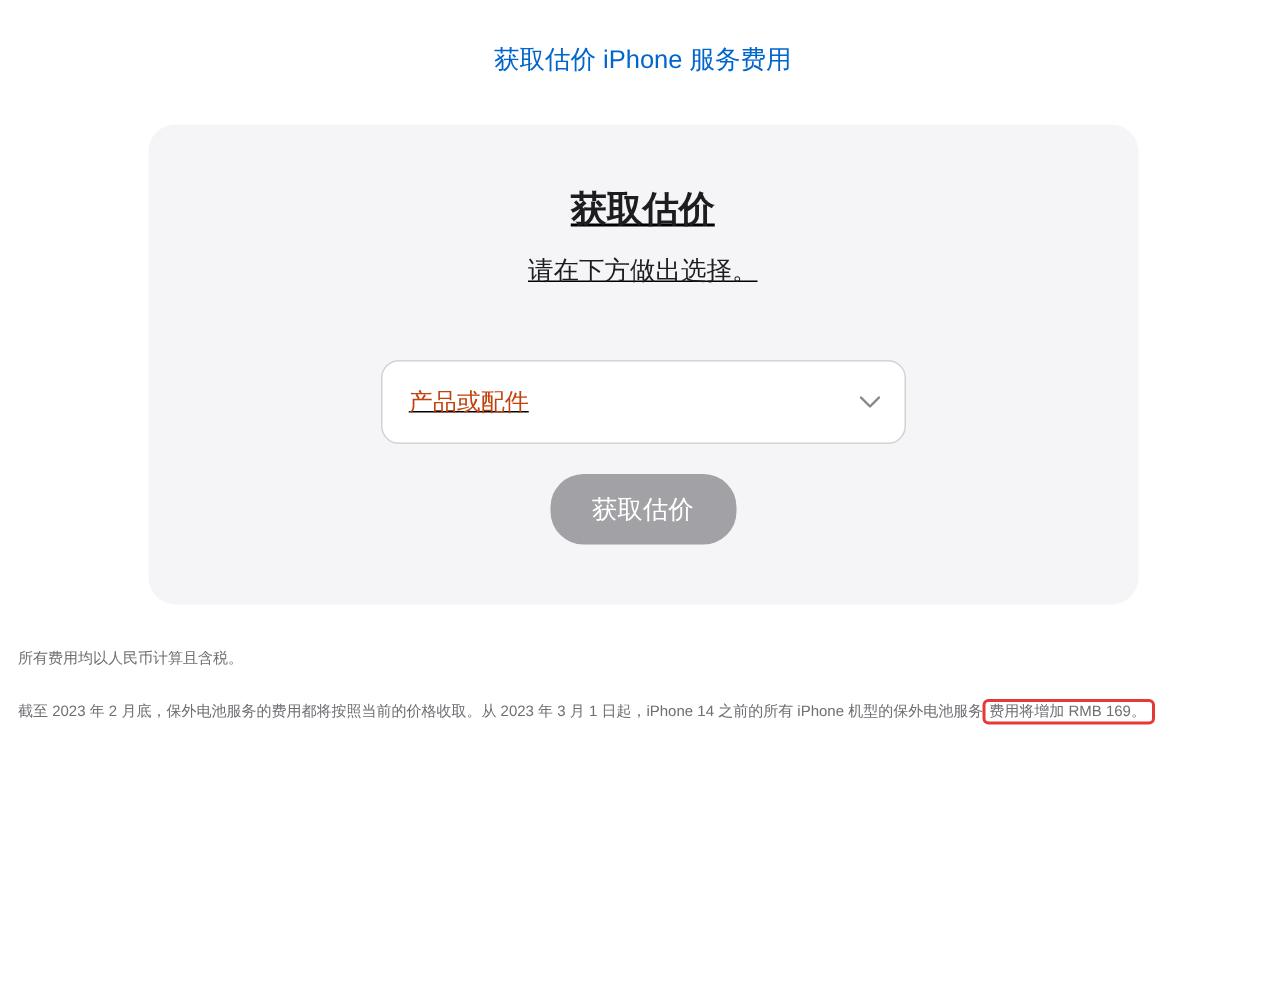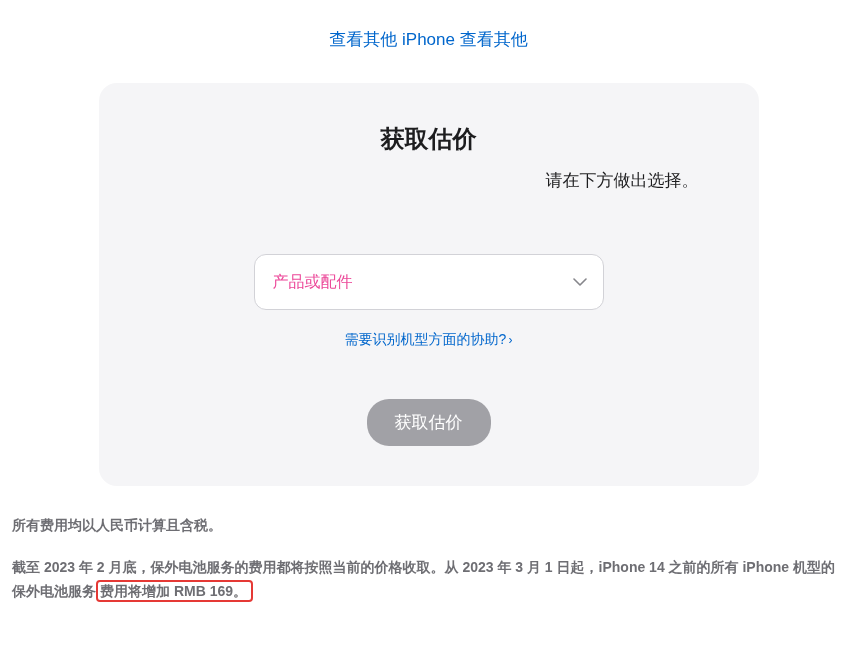--- a/index.html
+++ b/index.html
@@ -23,52 +23,52 @@
       text-decoration: none;
       font-size: 17px;
     }
     .card {
       width: 660px;
       margin: 12px auto 0 auto;
       background: #f5f5f7;
       border-radius: 18px;
       padding: 40px 60px 40px 60px;
       text-align: center;
+      text-decoration: underline;
     }
     .card-title {
       font-size: 24px;
       font-weight: 600;
       color: #1d1d1f;
       margin-bottom: 14px;
     }
     .card-subtitle {
       font-size: 17px;
       color: #1d1d1f;
-      margin-bottom: 62px;
-      text-align: right;
+      margin-bottom: 48px;
     }
     .select-wrap {
       width: 350px;
       margin: 0 auto 20px auto;
       position: relative;
     }
     .select-box {
       width: 100%;
       height: 56px;
       background: #ffffff;
       border: 1px solid #d2d2d7;
       border-radius: 12px;
       display: flex;
       align-items: center;
       padding: 0 44px 0 18px;
       cursor: pointer;
       position: relative;
     }
     .select-placeholder {
-      color: #ec4899;
+      color: #c2410c;
       font-size: 16px;
       text-align: left;
     }
     .chevron {
       position: absolute;
       right: 16px;
       top: 50%;
       transform: translateY(-50%);
       color: #86868b;
     }
@@ -96,65 +96,59 @@
       color: #ffffff;
       border: none;
       border-radius: 22px;
       padding: 12px 28px;
       font-size: 17px;
       cursor: pointer;
     }
     .footer-text {
       width: 824px;
       margin: 28px auto 0 12px;
-      font-size: 14px;
+      font-size: 10px;
       color: #6e6e73;
       line-height: 1.7;
       text-align: left;
-      font-weight: bold;
     }
     .footer-text p {
       margin-bottom: 18px;
     }
     .highlight-box {
       display: inline;
       border: 2px solid #e53935;
       border-radius: 4px;
       padding: 1px 4px 1px 2px;
       margin-top: 11px;
     }
   </style>
 </head>
 <body>
 
 <div class="top-link">
-  <a href="#">查看其他 iPhone 查看其他</a>
+  <a href="#">获取估价 iPhone 服务费用</a>
 </div>
 
 <div class="card">
   <div class="card-title">获取估价</div>
   <div class="card-subtitle">请在下方做出选择。</div>
 
   <div class="select-wrap">
     <div class="select-box">
       <span class="select-placeholder">产品或配件</span>
       <span class="chevron">
         <svg viewBox="0 0 14 8" fill="none">
             <path d="M1 1 L7 7 L13 1" stroke="#86868b" stroke-width="1.6" stroke-linecap="round" stroke-linejoin="round"></path>
           </svg>
       </span>
     </div>
   </div>
 
 
-  <div class="help-link">
-    <a href="#">
-      <span>需要识别机型方面的协助?</span><span class="caret">›</span>
-    </a>
-  </div>
 
   <button class="submit-btn">获取估价</button>
 </div>
 
 <div class="footer-text">
   <p>所有费用均以人民币计算且含税。</p>
   <p>
     <span>截至 2023 年 2 月底，保外电池服务的费用都将按照当前的价格收取。从 2023 年 3 月 1 日起，iPhone 14 之前的所有 iPhone 机型的保外电池服务</span><span class="highlight-box">费用将增加 RMB 169。</span>
   </p>
 </div>

